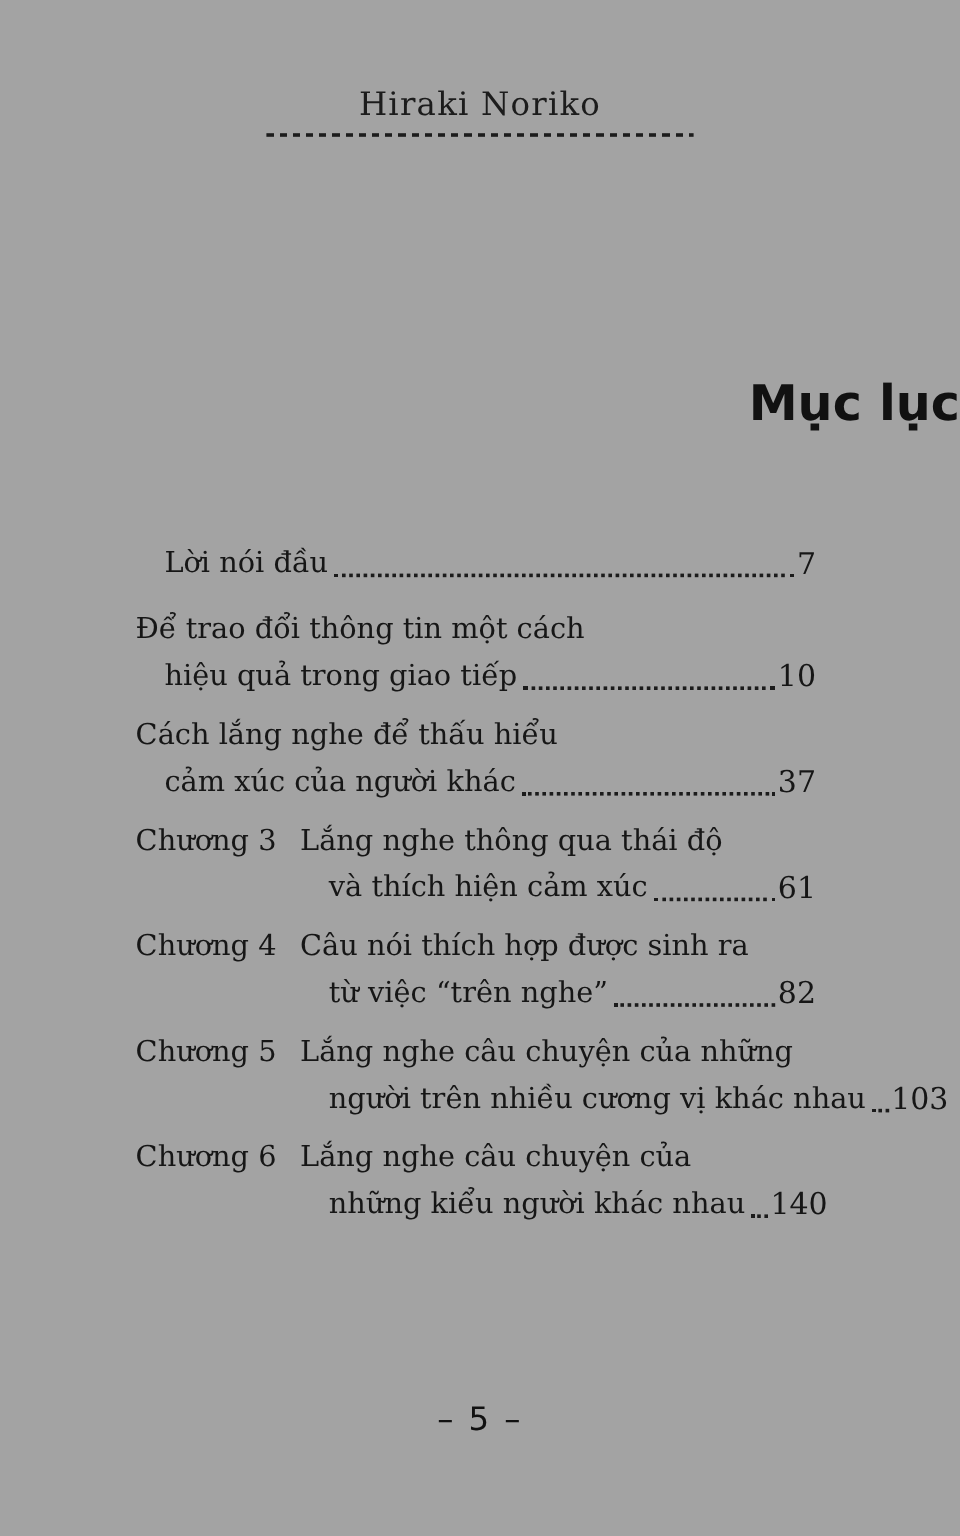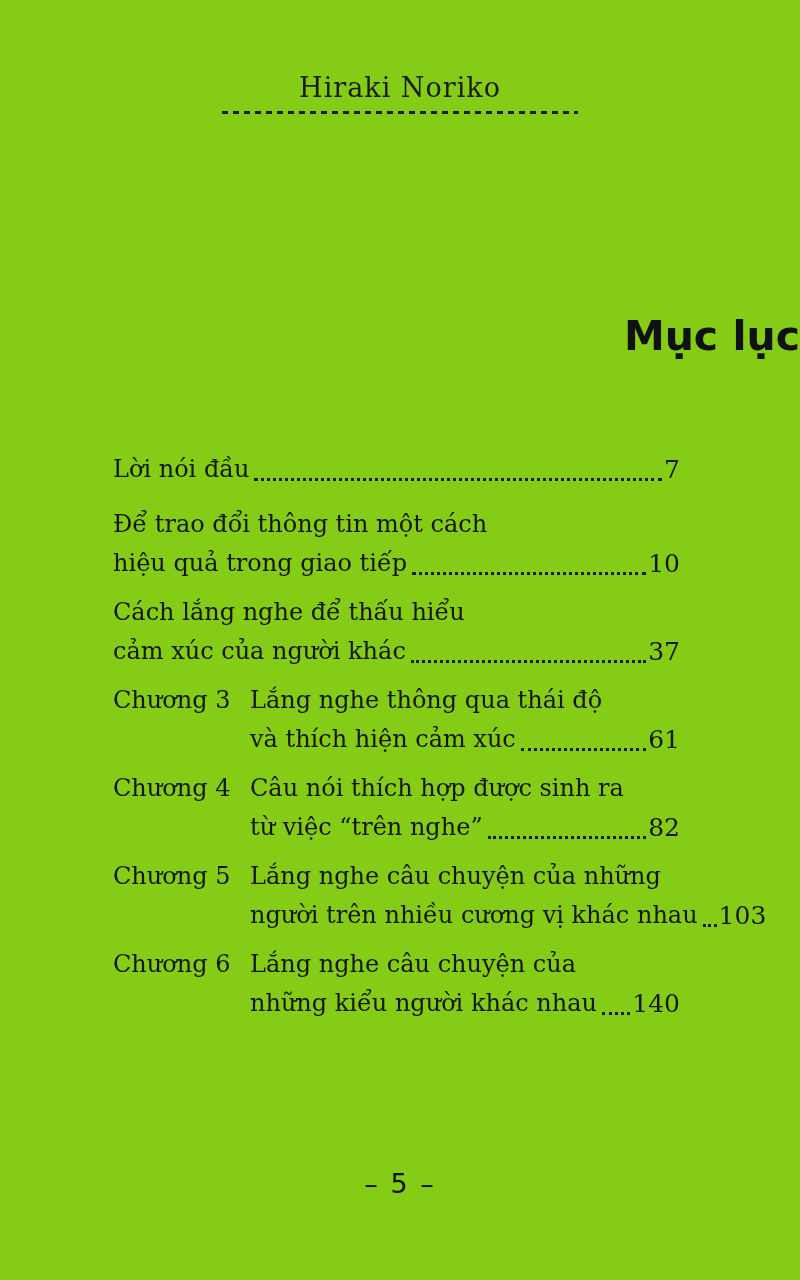--- a/index.html
+++ b/index.html
@@ -5,21 +5,21 @@
   html, body {
     margin: 0;
     padding: 0;
     background: #ffffff;
     color: #1a1a1a;
   }
   #page {
     position: relative;
     width: 800px;
     height: 1280px;
-    background: #84cc16;
+    background: #a3a3a3;
     overflow: hidden;
     font-family: "DejaVu Serif", serif;
   }
   
   .header {
     position: absolute;
     top: 72px;
     left: 0;
     width: 100%;
     text-align: center;
@@ -76,20 +76,21 @@
   }
   .toc-content {
     flex: 1 1 auto;
     min-width: 0;
   }
   .toc-line {
     white-space: nowrap;
   }
   .leader-line {
     display: flex;
+    margin-left: 24px;
   }
   .leader-line .text {
     white-space: nowrap;
   }
   .dot-leader {
     flex: 1 1 auto;
     border-bottom: 3px dotted #1b1b1b;
     margin: 0 2px 0 5px;
     transform: translateY(-8px);
     min-width: 14px;

